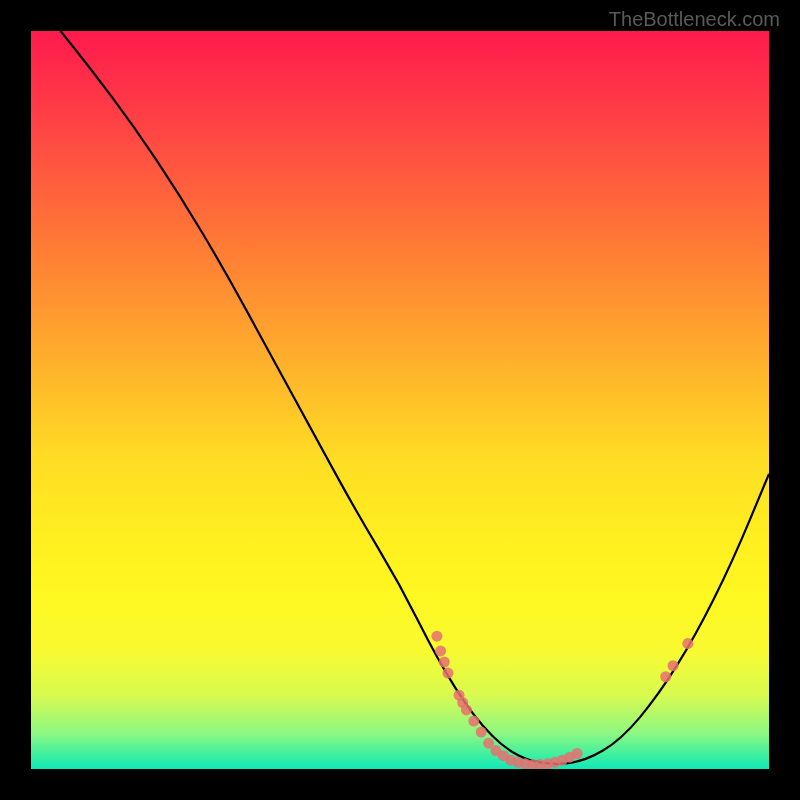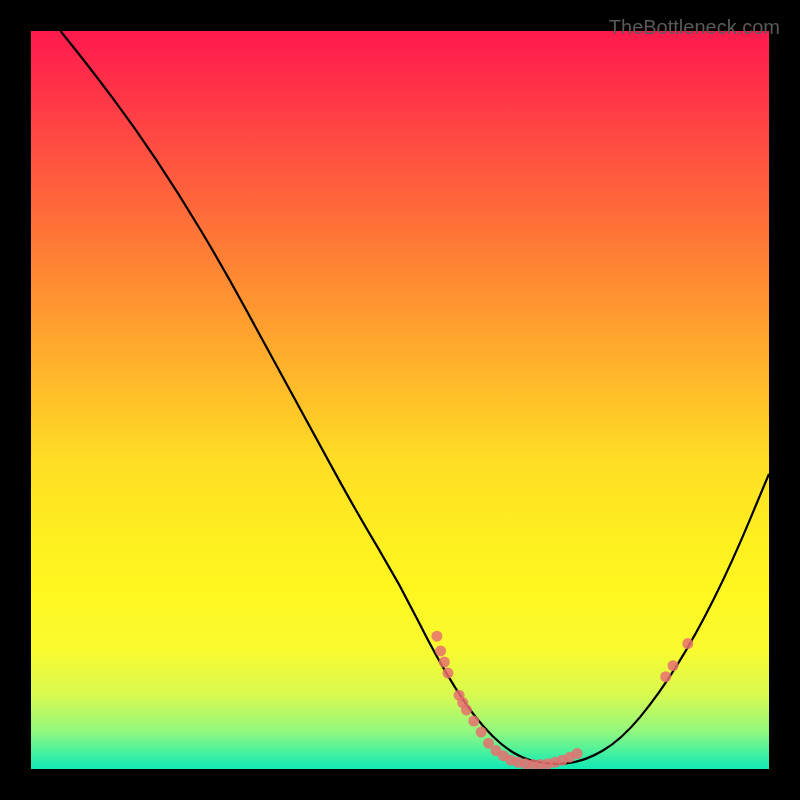--- a/index.html
+++ b/index.html
@@ -5,21 +5,21 @@
   * { margin: 0; padding: 0; box-sizing: border-box; }
   body {
     width: 800px;
     height: 800px;
     background: #000;
     position: relative;
     font-family: Arial, sans-serif;
   }
   .watermark {
     position: absolute;
-    top: 16px;
+    top: 8px;
     right: 20px;
     color: #5a5a5a;
     font-size: 20px;
     font-weight: 500;
     z-index: 10;
   }
   .plot-area {
     position: absolute;
     top: 31px;
     left: 31px;

